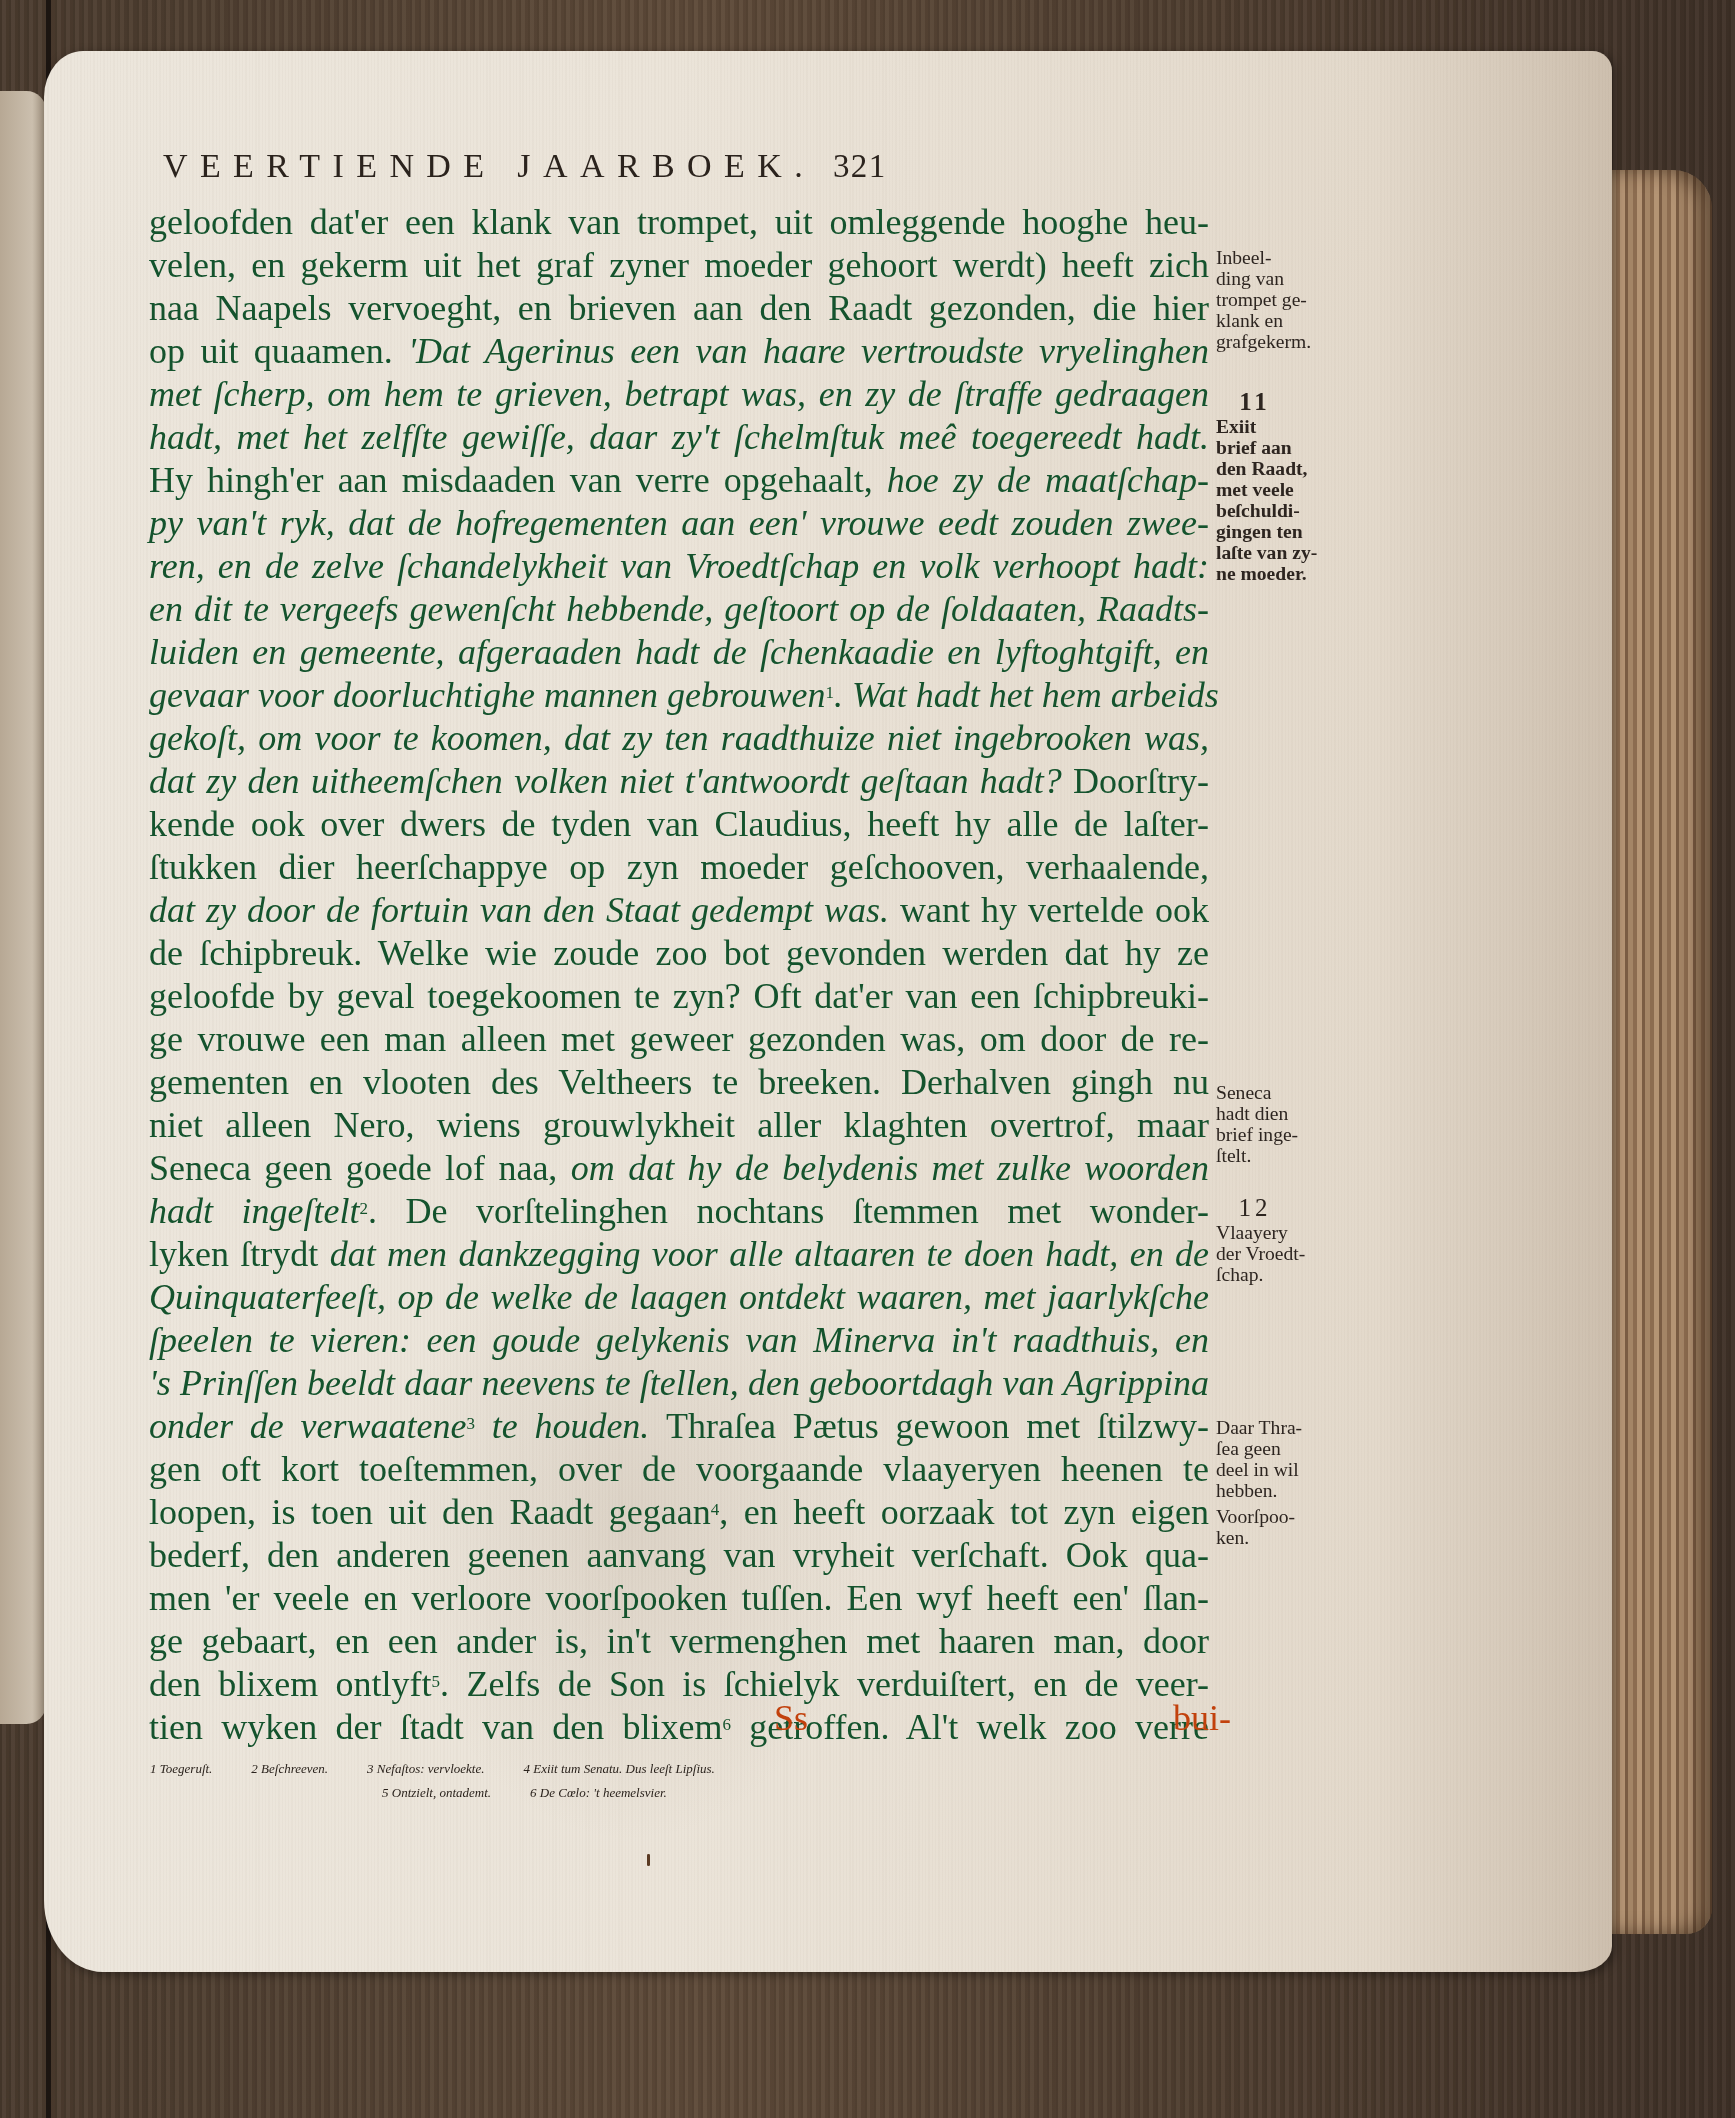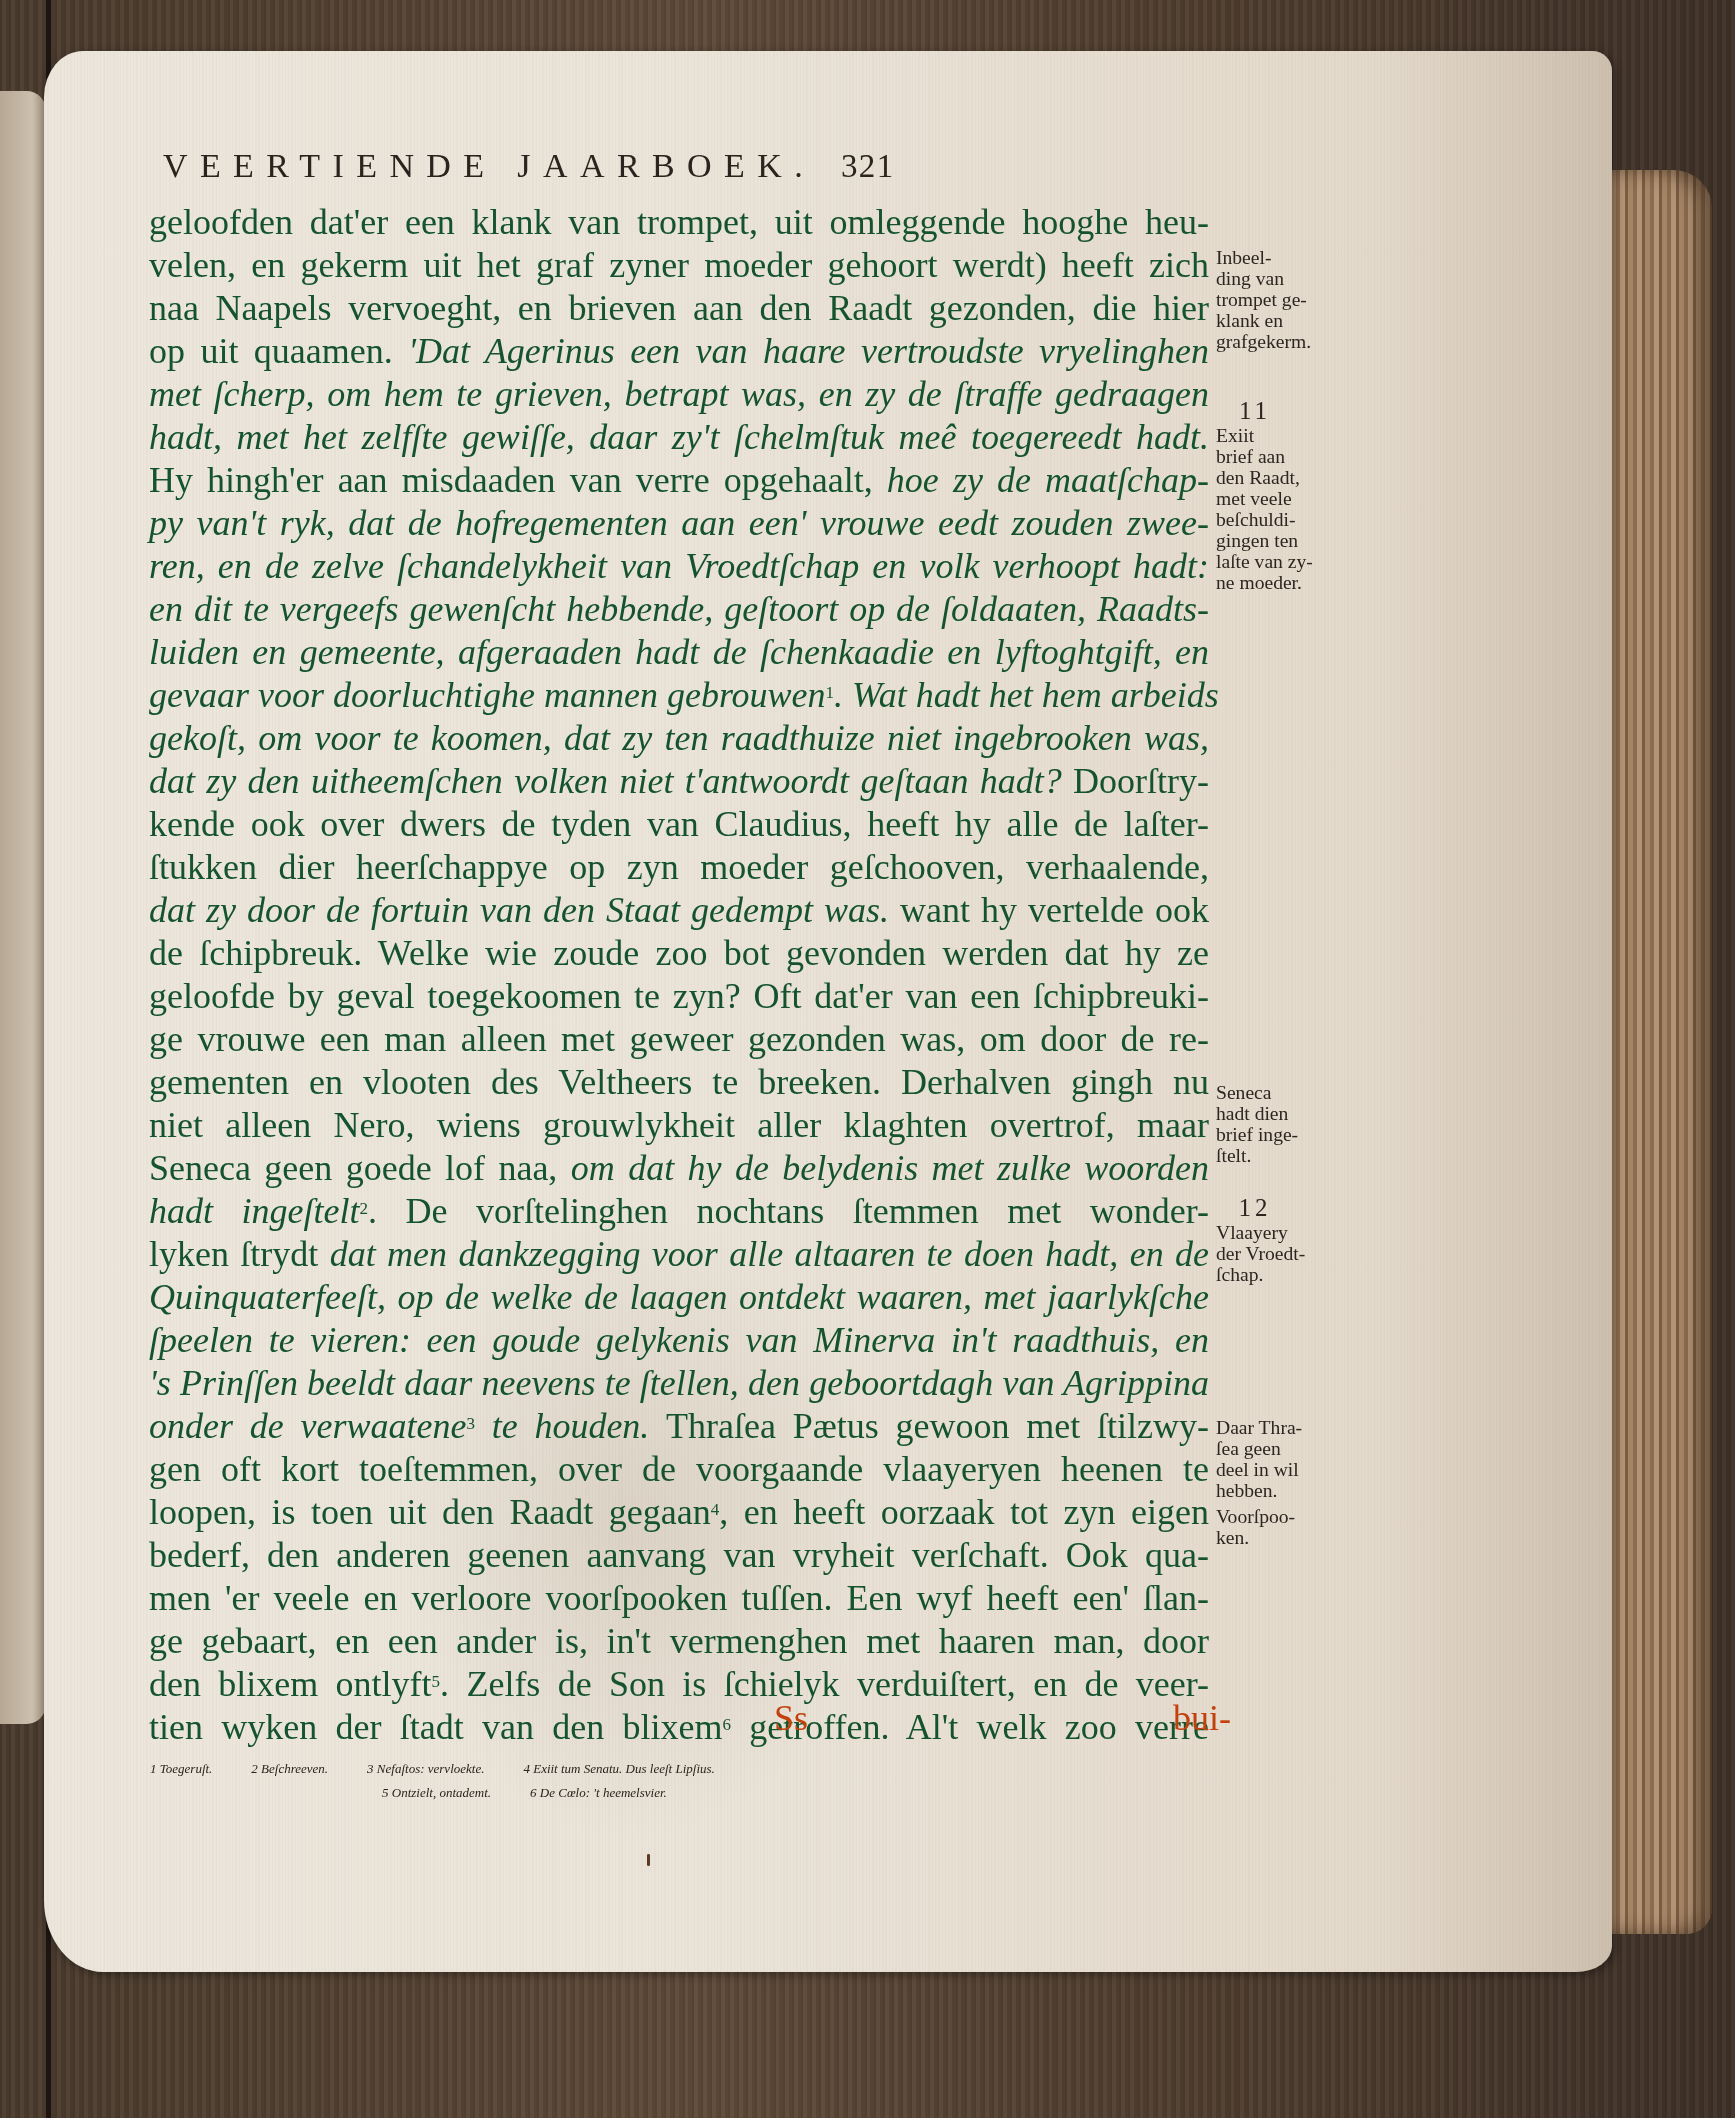--- a/index.html
+++ b/index.html
@@ -28,21 +28,21 @@
       repeating-linear-gradient(90deg, rgba(120,100,80,0.035) 0 1.3px, rgba(255,255,255,0) 1.3px 3.3px),
       radial-gradient(ellipse 340px 457px at 588px 1470px, rgba(150,130,110,0.18), rgba(0,0,0,0) 70%),
       linear-gradient(90deg, #ece6dc 0%, #ebe4d9 40%, #e3d9cb 85%, #cdbfae 100%);
     border-radius:39px 19.6px 36px 59px / 46px 19.6px 26px 72px;
     box-shadow: 2.6px 2.6px 9.1px rgba(0,0,0,0.35);
   }
   .running-head {
     position:absolute; left:163px; top:147px; width:1045px;
     font-size:34px; letter-spacing:12.4px; color:#2b231d;
   }
-  .running-head .folio { letter-spacing:1.3px; margin-left:26px; font-size:33px; }
+  .running-head .folio { letter-spacing:1.3px; margin-left:18px; font-size:33px; }
   .body-text {
     position:absolute; left:149px; top:201px; width:1060px;
     font-size:36px; line-height:43px; color:#14532d;
   }
   .line { white-space:nowrap; text-align:justify; text-align-last:justify; display:block; height:43px; overflow:visible; }
   .it { font-style:italic; }
   sup { font-size:17px; vertical-align:top; position:relative; top:-2.6px; }
   .catch {
     position:absolute; top:1697px; font-size:36px; color:#c2410c;
   }
@@ -115,21 +115,21 @@
   </div>
 
 <div id="margins">
     <div class="margin" style="top: 210px;">
       <div>Inbeel-</div>
       <div>ding van</div>
       <div>trompet ge-</div>
       <div>klank en</div>
       <div>grafgekerm.</div>
     </div>
-    <div class="margin" style="top: 359px;">
+    <div class="margin" style="top: 350px; font-weight: bold;">
       <span class="num">11</span>
       <div>Exiit</div>
       <div>brief aan</div>
       <div>den Raadt,</div>
       <div>met veele</div>
       <div>beſchuldi-</div>
       <div>gingen ten</div>
       <div>laſte van zy-</div>
       <div>ne moeder.</div>
     </div>

